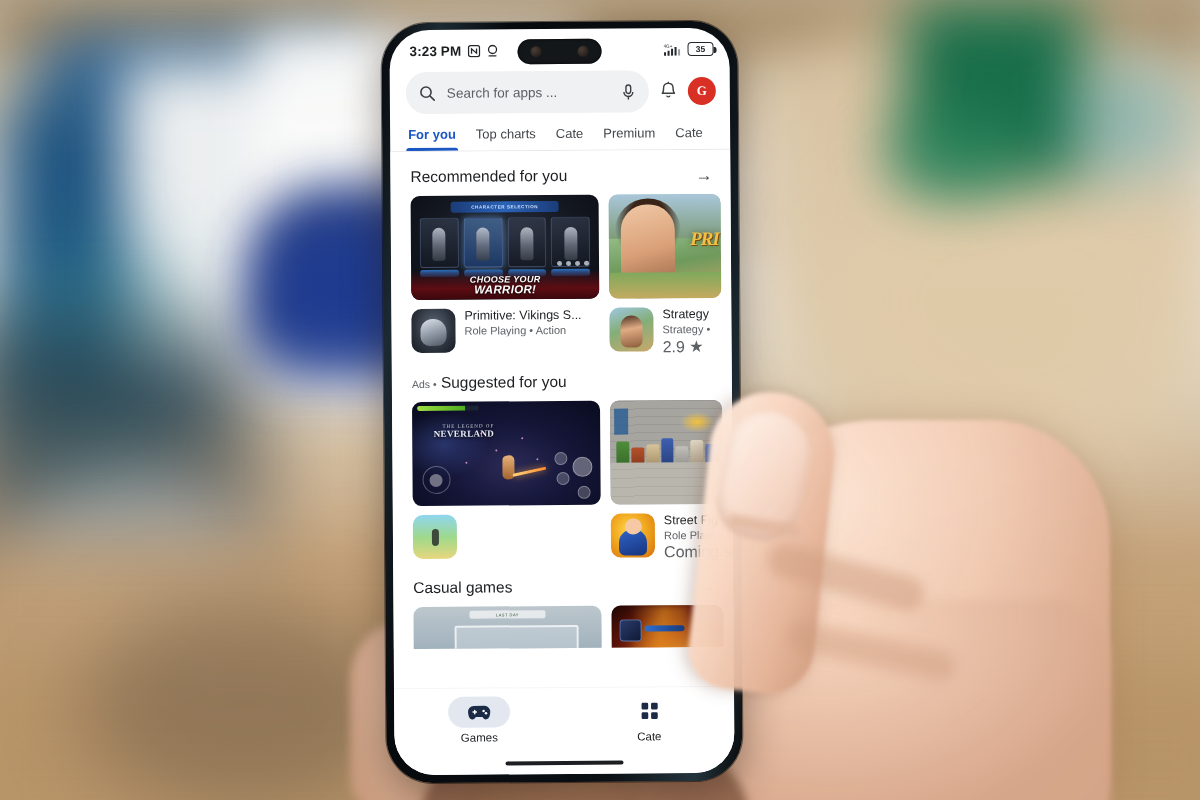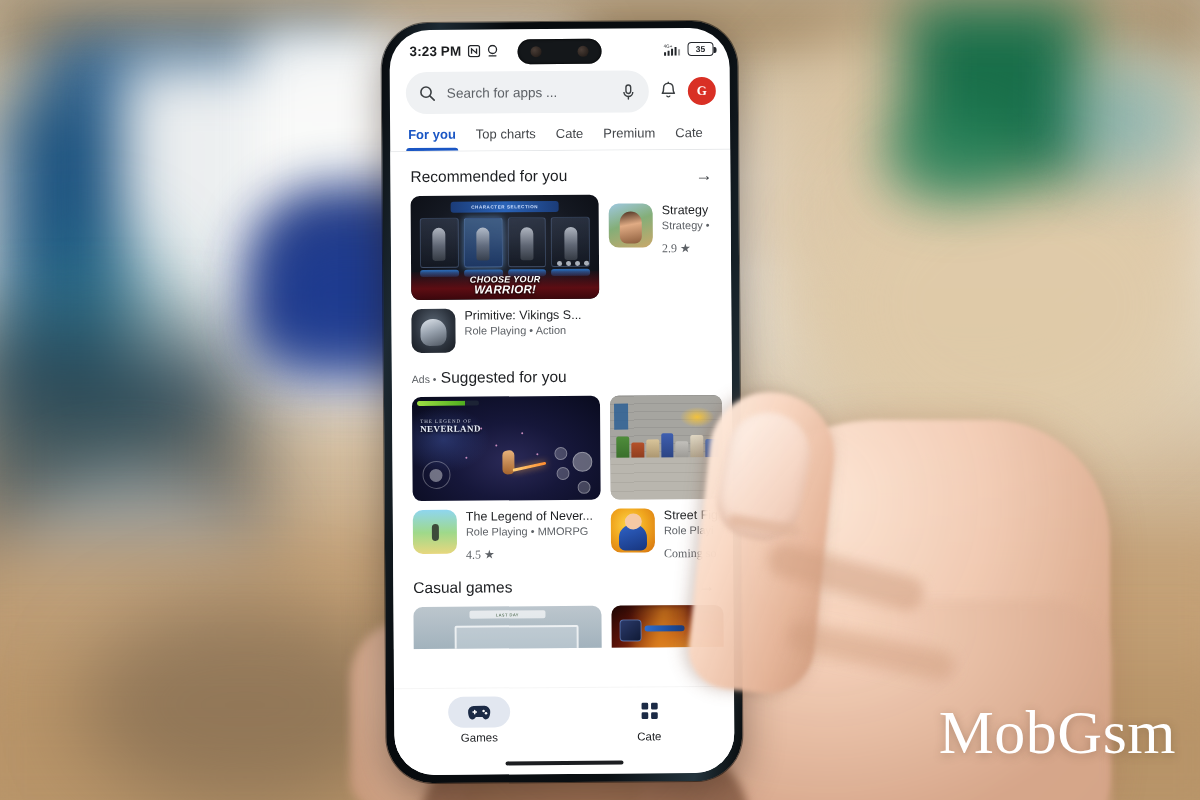--- a/index.html
+++ b/index.html
@@ -179,21 +179,21 @@
   .banner {
     width:188px; height:104px; border-radius:9px; overflow:hidden; position:relative;
     background:#222;
   }
   .banner.narrow { width:112px; }
   .approw { display:flex; gap:9px; margin-top:9px; align-items:flex-start; }
   .appicon { width:44px; height:44px; border-radius:10px; overflow:hidden; flex:0 0 auto; position:relative; background:#ccc; }
   .appmeta { overflow:hidden; min-width:0; }
   .appname { font-size:12.5px; color:#1c1e21; white-space:nowrap; overflow:hidden; }
   .appgenre { font-size:11px; color:#5d6166; margin-top:2px; white-space:nowrap; }
-  .apprate { font-size:12px; color:#5d6166; margin-top:10px;font-family:Liberation Serif, serif; }
+  .apprate { font-size:16px; color:#5d6166; margin-top:2px; }
 
   
   .art-niffel {
     background:radial-gradient(ellipse at 50% 40%, #2a2f3c 0%, #141821 55%, #0a0c12 100%);
   }
   .nf-header {
     position:absolute; left:50%; top:6px; transform:translateX(-50%);
     width:108px; height:11px; background:linear-gradient(90deg,#1b3c78,#2a63b8,#1b3c78);
     border-radius:3px; display:flex; align-items:center; justify-content:center;
     font-size:4.5px; color:#cfe0ff; letter-spacing:.6px; font-weight:700;
@@ -254,21 +254,21 @@
 
   
   .art-never {
     background:radial-gradient(ellipse at 52% 62%, #2b2a58 0%, #16173a 42%, #080a1c 100%);
   }
   .nv-hpbar { position:absolute; left:5px; top:4px; width:62px; height:5px;
     background:#1c2335; border-radius:3px; overflow:hidden; }
   .nv-hpbar::after { content:""; position:absolute; left:0; top:0; bottom:0; width:78%;
     background:linear-gradient(90deg,#9ede44,#4fae1e); }
   .nv-logo {
-    position:absolute; left:8px; top:22px; width:74px; text-align:left;
+    position:absolute; left:8px; top:22px; width:74px; text-align:right;
     font-size:9px; color:#e9eef8; font-weight:700; letter-spacing:.4px;
     font-family:"Liberation Serif", serif; text-shadow:0 1px 3px #000;
   }
   .nv-logo b { display:block; font-size:5px; font-weight:400; letter-spacing:1px; opacity:.85; }
   .nv-tree {
     position:absolute; left:0; top:10px; width:78px; height:66px;
     background:radial-gradient(ellipse at 40% 50%, rgba(58,78,150,.55), rgba(20,25,60,0) 70%);
   }
   .nv-hero {
     position:absolute; left:48%; top:52%; width:12px; height:24px; border-radius:5px;
@@ -509,20 +509,27 @@
             <div class="approw">
               <div class="appicon ic-niffel"></div>
               <div class="appmeta">
                 <div class="appname">Primitive: Vikings S...</div>
                 <div class="appgenre">Role Playing • Action</div>
               </div>
             </div>
           </div>
 
           <div class="gcard">
+            <div class="banner narrow art-prim">
+              <div class="pr-mtn"></div>
+              <div class="pr-hair"></div>
+              <div class="pr-face"></div>
+              <div class="pr-grass"></div>
+              <div class="pr-title">PRI</div>
+            </div>
             <div class="approw">
               <div class="appicon ic-prim"></div>
               <div class="appmeta">
                 <div class="appname">Strategy</div>
                 <div class="appgenre">Strategy •</div>
                 <div class="apprate">2.9 ★</div>
               </div>
             </div>
           </div>
         </div>
@@ -551,25 +558,20 @@
               <div class="nv-btn nv-b3"></div>
               <div class="nv-btn nv-b4"></div>
               <span class="nv-spark" style="left:36%;top:30%"></span>
               <span class="nv-spark" style="left:44%;top:46%"></span>
               <span class="nv-spark" style="left:58%;top:35%"></span>
               <span class="nv-spark" style="left:66%;top:55%"></span>
               <span class="nv-spark" style="left:28%;top:58%"></span>
             </div>
             <div class="approw">
               <div class="appicon ic-never"></div>
-              <div class="appmeta">
-                <div class="appname">The Legend of Never...</div>
-                <div class="appgenre">Role Playing • MMORPG</div>
-                <div class="apprate">4.5 ★</div>
-              </div>
             </div>
           </div>
 
           <div class="gcard">
             <div class="banner narrow art-sf">
               <div class="sf-wall"></div>
               <div class="sf-banner"></div>
               <div class="sf-gold"></div>
               <div class="sf-chars">
                 <div class="sf-c" style="height:76%;background:linear-gradient(180deg,#4f8d3b,#2c5c22)"></div>
@@ -645,14 +647,13 @@
 
     </div>
   </div>
 
   <div class="hand thumb"></div>
   <div class="hand nail"></div>
   <div class="hand nail-line"></div>
   <div class="hand knuckle1"></div>
   <div class="hand knuckle2"></div>
 
-  <div class="watermark">MobGsm</div>
 </div>
 
 </body></html>

